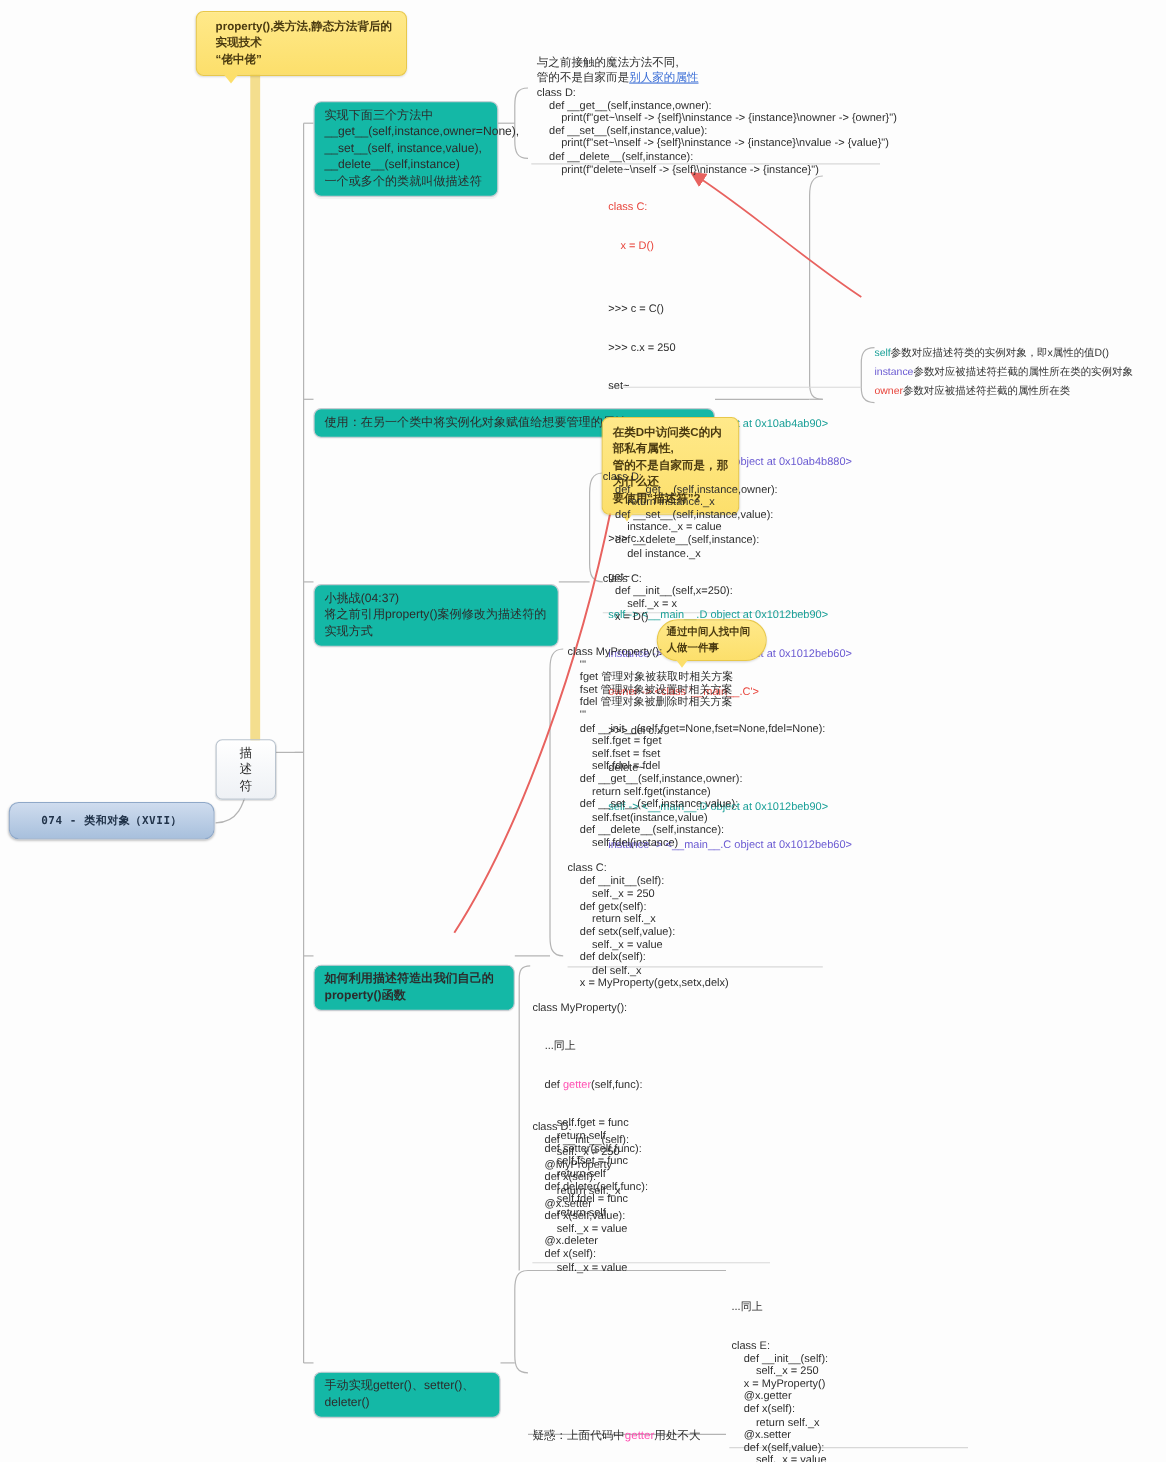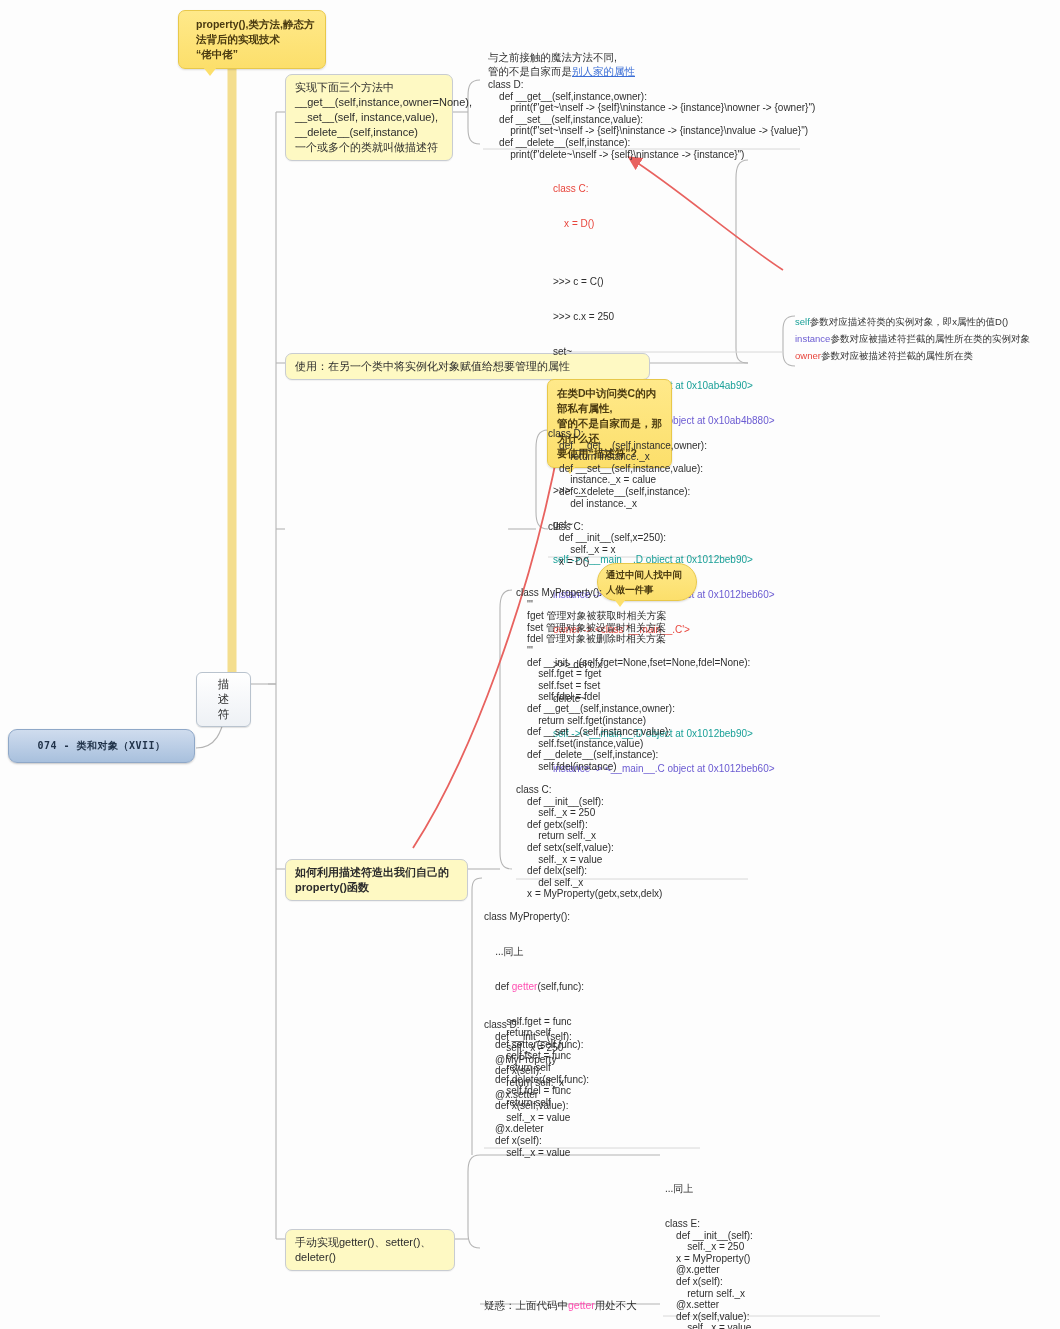--- a/index.html
+++ b/index.html
@@ -29,23 +29,24 @@
   .lvl1{
     left:196px;top:672px;width:55px;
     padding:4px 20px;border:1px solid #b9c3ce;border-radius:6px;
     background:linear-gradient(#ffffff,#eef1f5);
     box-shadow:0 1px 1px rgba(0,0,0,.12);
     font-size:11.5px;text-align:center;color:#2b2b2b;
   }
 
   
   .topic{
-    border:1px solid #c8ccd2;border-radius:7px;background:#fef9c3;
+    border:1px solid #c8ccd2;border-radius:7px;background:#14b8a6;
     padding:5px 9px;font-size:11px;line-height:15px;color:#2c2c2c;
     box-shadow:0 1px 1px rgba(0,0,0,.05);
+    margin-top:18px;
   }
 
   
   .sticky{
     background:linear-gradient(#ffe98a,#fcdf6b);
     border:1px solid #e8c84a;border-radius:7px;
     padding:6px 9px;font-size:10.5px;line-height:15px;
     color:#4a3a10;font-weight:bold;
     box-shadow:0 1px 2px rgba(0,0,0,.14);
   }
@@ -125,37 +126,39 @@
     <path d="M413,848 C470,760 530,600 560,440" fill="none" stroke="#e8625f" stroke-width="1.8" marker-end="url(#ah)"></path>
 
     <line x1="483" y1="149" x2="800" y2="149" stroke="#d8d8d8" stroke-width="1"></line>
     <line x1="553" y1="352" x2="783" y2="352" stroke="#d8d8d8" stroke-width="1"></line>
     <line x1="548" y1="557" x2="748" y2="557" stroke="#d8d8d8" stroke-width="1"></line>
     <line x1="516" y1="879" x2="748" y2="879" stroke="#d8d8d8" stroke-width="1"></line>
     <line x1="484" y1="1148" x2="700" y2="1148" stroke="#d8d8d8" stroke-width="1"></line>
     <line x1="663" y1="1316" x2="880" y2="1316" stroke="#d8d8d8" stroke-width="1"></line>
   </svg>
 
-  <div class="node sticky tail" style="left:178px;top:10px;width:148px;padding-left:17px;">
+  <div class="node sticky tail" style="left:178px;top:10px;width:192px;padding-left:17px;">
     <div>property(),类方法,静态方法背后的实现技术</div>
     <div>“佬中佬”</div>
   </div>
 
   <div class="node root">074 - 类和对象（XVII）</div>
 
   <div class="node lvl1">描述符</div>
 
   <div class="node topic" style="left:285px;top:74px;width:168px;white-space:pre-line;">实现下面三个方法中
 __get__(self,instance,owner=None),
 __set__(self, instance,value),
 __delete__(self,instance)
 一个或多个的类就叫做描述符</div>
 
   <div class="node topic" style="left:285px;top:353px;width:365px;">使用：在另一个类中将实例化对象赋值给想要管理的属性</div>
 
+  <div class="node topic" style="left:285px;top:513px;width:223px;white-space:pre-line;">小挑战(04:37)
+将之前引用property()案例修改为描述符的实现方式</div>
 
   <div class="node topic" style="left:285px;top:859px;width:183px;font-weight:bold;">如何利用描述符造出我们自己的property()函数</div>
 
   <div class="node topic" style="left:285px;top:1229px;width:170px;">手动实现getter()、setter()、deleter()</div>
 
   <div class="node note" style="left:488px;top:50px;width:330px;">
     <div>与之前接触的魔法方法不同,</div>
     <div>
       <span>管的不是自家而是</span><span class="c-link">别人家的属性</span>
     </div>

